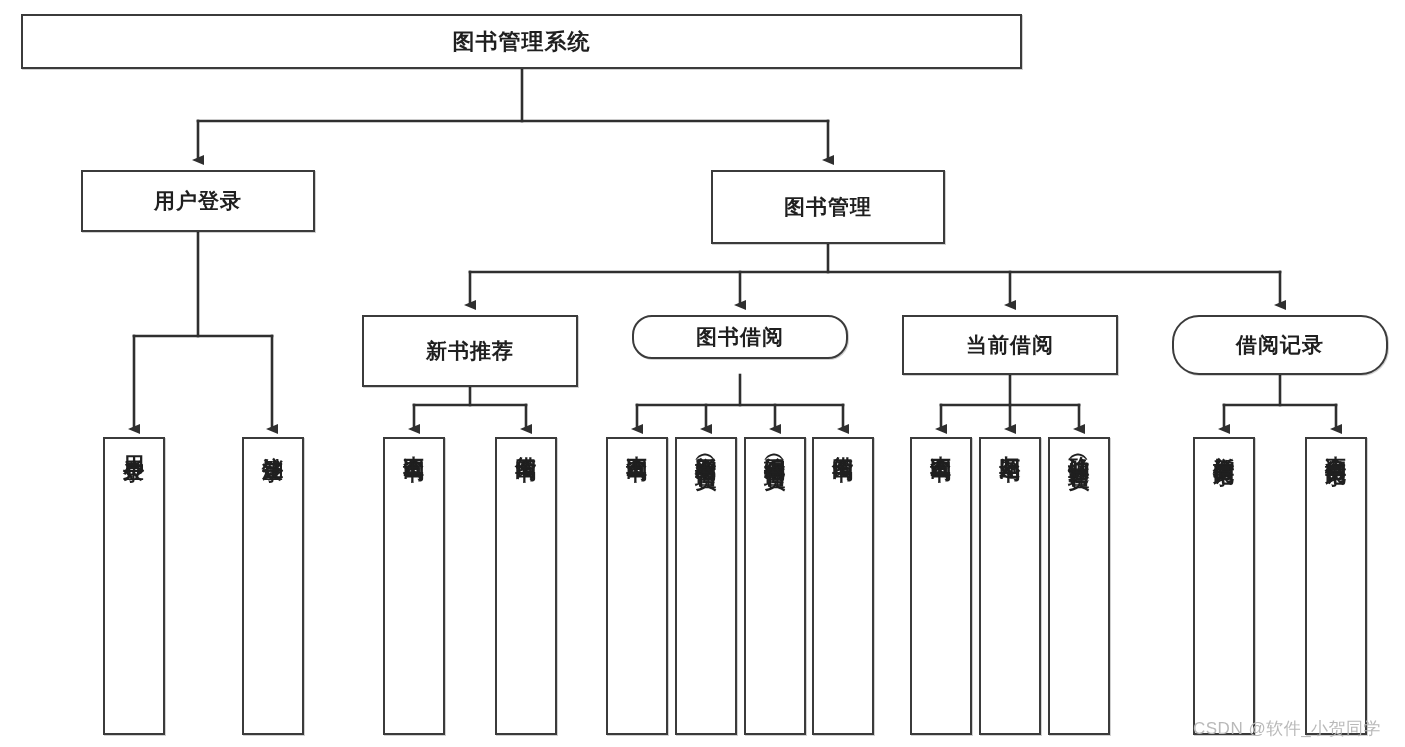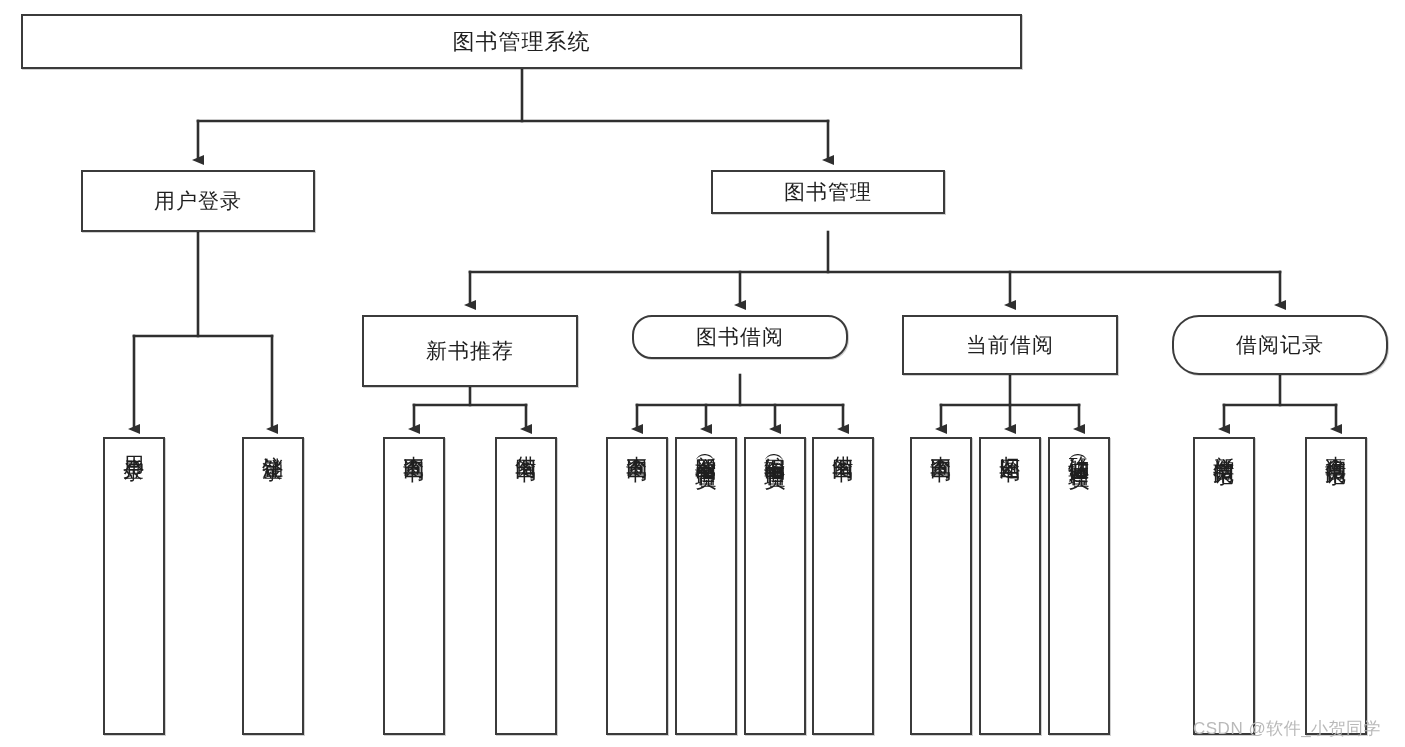--- a/index.html
+++ b/index.html
@@ -29,20 +29,21 @@
   .node {
     position: absolute;
     box-sizing: border-box;
     border: 2px solid #3b3b3b;
     background: #ffffff;
     display: flex;
     align-items: center;
     justify-content: center;
     text-align: center;
     box-shadow: 1px 1px 0 rgba(0,0,0,0.18);
+    font-weight: bold;
   }
   .node-label {
     font-size: 21px;
     line-height: 1.15;
     letter-spacing: 1px;
     color: #1f1f1f;
     white-space: nowrap;
   }
   .node.root .node-label { font-size: 22px; }
   .node.leaf {
@@ -125,21 +126,21 @@
   </svg>
 
   <div class="node root" style="left:21px; top:14px; width:1001px; height:55px;">
     <span class="node-label">图书管理系统</span>
   </div>
 
   <div class="node" style="left:81px; top:170px; width:234px; height:62px;">
     <span class="node-label">用户登录</span>
   </div>
 
-  <div class="node" style="left:711px; top:170px; width:234px; height:44px;">
+  <div class="node" style="left:711px; top:170px; width:234px; height:74px;">
     <span class="node-label">图书管理</span>
   </div>
 
   <div class="node" style="left:362px; top:315px; width:216px; height:72px;">
     <span class="node-label">新书推荐</span>
   </div>
 
   <div class="node" style="left:632px; top:315px; width:216px; height:44px;border-radius:20px;">
     <span class="node-label">图书借阅</span>
   </div>

